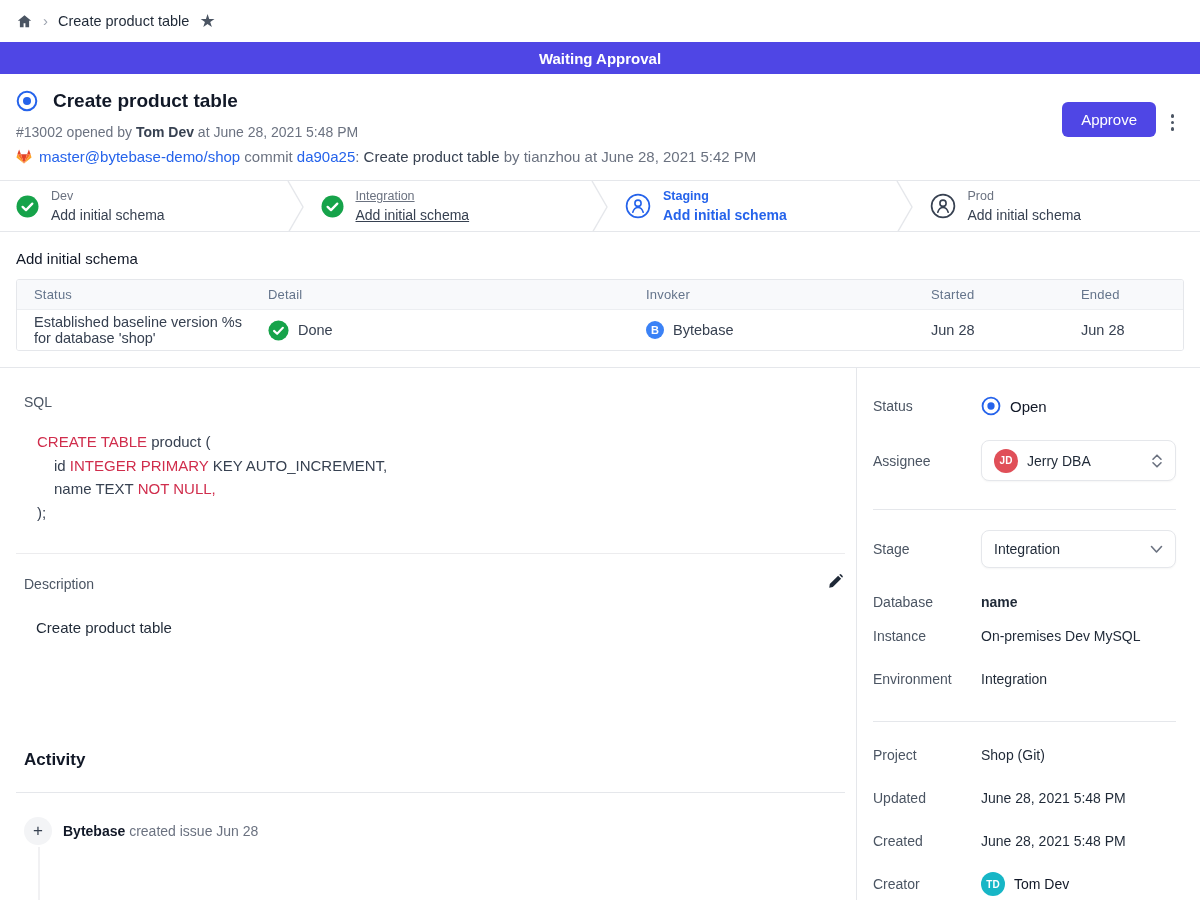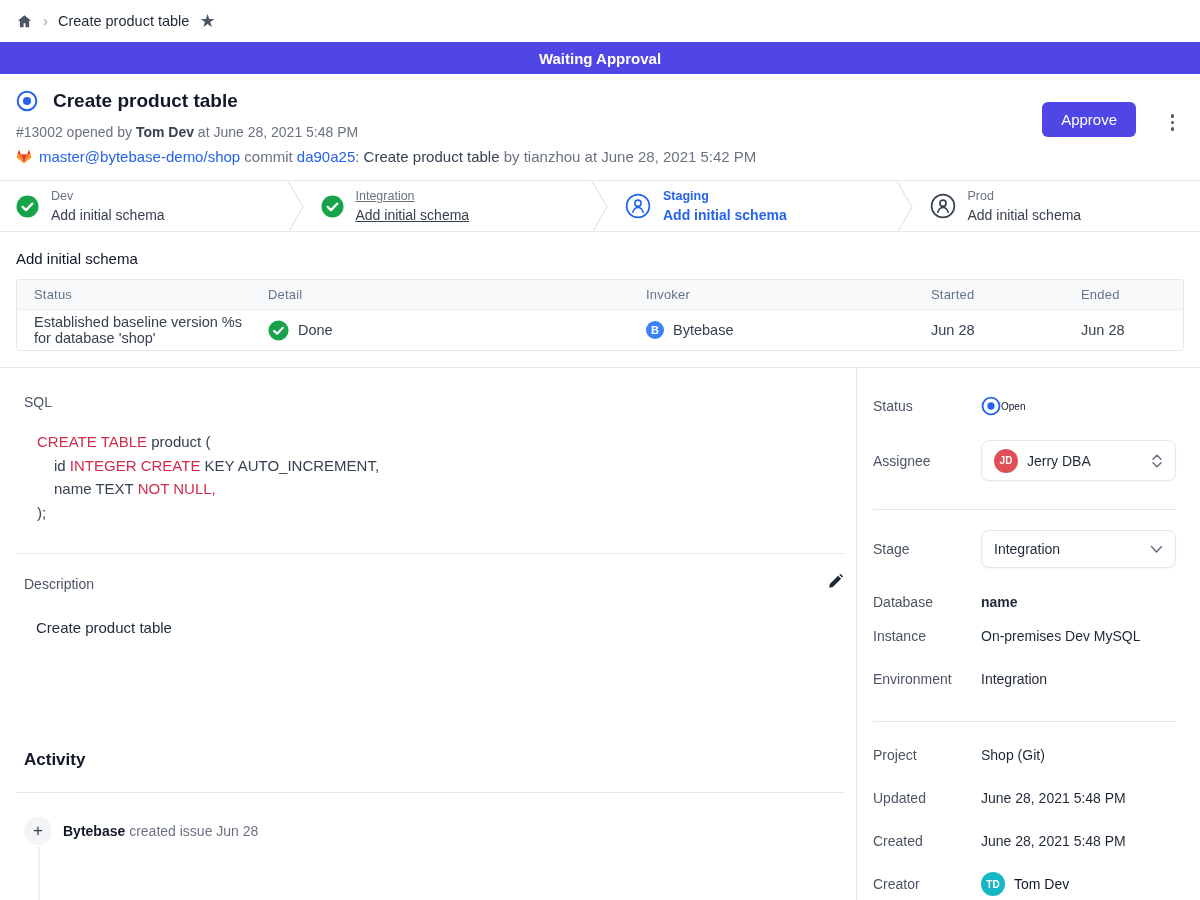--- a/index.html
+++ b/index.html
@@ -18,21 +18,21 @@
   .banner { height: 32px; flex: 0 0 32px; background: #4f46e5; color: #fff; display: flex; align-items: center; justify-content: center; font-size: 15px; font-weight: 600; }
   
   .header { position: relative; padding: 16px 16px 15px; background: #fff; }
   .title-row { display: flex; align-items: center; gap: 15px; }
   .title { font-size: 19px; font-weight: 700; color: #111827; }
   .meta { margin-top: 12px; font-size: 14px; color: #6b7280; }
   .meta .dark { color: #374151; font-weight: 600; }
   .commit { margin-top: 8px; font-size: 15px; color: #6b7280; display: flex; align-items: center; gap: 7px; }
   .link { color: #2563eb; cursor: pointer; }
   .commit .dark { color: #374151; }
-  .approve { position: absolute; right: 64px; top: 28px; background: #4f46e5; color: #fff; border: none; border-radius: 6px; padding: 9px 19px; font-size: 15px; font-weight: 500; font-family: inherit; cursor: pointer; }
+  .approve { position: absolute; right: 44px; top: 28px; background: #4f46e5; color: #fff; border: none; border-radius: 6px; padding: 9px 19px; font-size: 15px; font-weight: 500; font-family: inherit; cursor: pointer; }
   .kebab { position: absolute; right: 22px; top: 110px; top: 36px; display: flex; flex-direction: column; gap: 3px; cursor: pointer; padding: 4px; }
   .kebab i { width: 3.5px; height: 3.5px; border-radius: 50%; background: #4b5563; }
   
   .stages { display: flex; border-top: 1px solid #e5e7eb; border-bottom: 1px solid #e5e7eb; height: 52px; flex: 0 0 52px; align-items: stretch; background: #fff; }
   .stage { flex: 1; display: flex; align-items: center; padding-left: 16px; gap: 12px; cursor: pointer; }
   .stage-txt { display: flex; flex-direction: column; gap: 1px; }
   .stage-env { font-size: 12.5px; color: #6b7280; line-height: 1.3; }
   .stage-task { font-size: 14px; color: #374151; line-height: 1.3; }
   .stage.underline .stage-env, .stage.underline .stage-task { text-decoration: underline; }
   .stage.active .stage-env, .stage.active .stage-task { color: #2563eb; font-weight: 700; }
@@ -63,21 +63,21 @@
   .timeline:before { content: ""; position: absolute; left: 14px; top: 30px; height: 200px; width: 2px; background: #f1f1f3; }
   .t-item { display: flex; align-items: center; gap: 11px; position: relative; }
   .t-plus { width: 28px; height: 28px; border-radius: 50%; background: #f3f4f6; color: #374151; display: flex; align-items: center; justify-content: center; font-size: 17px; font-weight: 400; }
   .t-text { font-size: 14px; color: #6b7280; }
   .t-text .dark { color: #111827; font-weight: 700; }
   
   .sidebar { width: 344px; flex: 0 0 344px; border-left: 1px solid #e5e7eb; padding: 28px 24px 0 16px; }
   .row { display: flex; align-items: center; }
   .lab { width: 108px; flex: 0 0 108px; font-size: 14px; color: #4b5563; }
   .val { font-size: 14px; color: #1f2937; font-weight: 500; }
-  .status-val { display: flex; align-items: center; font-size: 10px; color: #111827; font-weight: 500; }
+  .status-val { display: flex; align-items: center; gap: 9px; font-size: 15px; color: #111827; font-weight: 500; }
   .select { flex: 1; border: 1px solid #e5e7eb; border-radius: 8px; background: #fff; display: flex; align-items: center; padding: 8px 12px; gap: 9px; font-size: 14px; color: #1f2937; cursor: pointer; box-shadow: 0 1px 2px rgba(0,0,0,0.04); }
   .sel-40 { height: 41px; }
   .sel-38 { height: 38px; }
   .sel-caret { margin-left: auto; display: flex; color: #6b7280; }
   .avatar { border-radius: 50%; color: #fff; display: flex; align-items: center; justify-content: center; font-weight: 700; flex-shrink: 0; }
   .av-jd { width: 24px; height: 24px; background: #e04f58; font-size: 10px; }
   .av-td { width: 24px; height: 24px; background: #17b6c6; font-size: 10px; }
   .av-b  { width: 18px; height: 18px; background: #3b82f6; font-size: 11px; font-weight: 600; }
   .sb-div { border-top: 1px solid #e5e7eb; }
   .creator-val { display: flex; align-items: center; gap: 9px; font-size: 14px; color: #111827; font-weight: 500; }
@@ -228,21 +228,21 @@
       <span class="td">Jun 28</span>
     </div>
   </div>
 </div>
 
 <div class="main">
   <div class="content">
     <div class="sql-label">SQL</div>
     <div class="code">
       <div><span class="kw">CREATE TABLE</span><span> product (</span></div>
-      <div class="ind"><span>id </span><span class="kw">INTEGER CREATE</span><span> KEY AUTO_INCREMENT,</span></div>
+      <div class="ind"><span>id </span><span class="kw">INTEGER PRIMARY</span><span> KEY AUTO_INCREMENT,</span></div>
       <div class="ind"><span>name TEXT </span><span class="kw">NOT NULL,</span></div>
       <div><span>);</span></div>
     </div>
 
     <div class="desc-section">
       <div class="desc-head">
         <span>Description</span>
         <span class="pencil">
           <svg width="16" height="16" viewBox="0 0 20 20">
               <path d="M13.9 2.3 17.7 6 7.3 16.4l-4.5.8.7-4.6zM15.2 1l2-.9 2.7 2.7-.9 2z" fill="#1f2937"></path>

